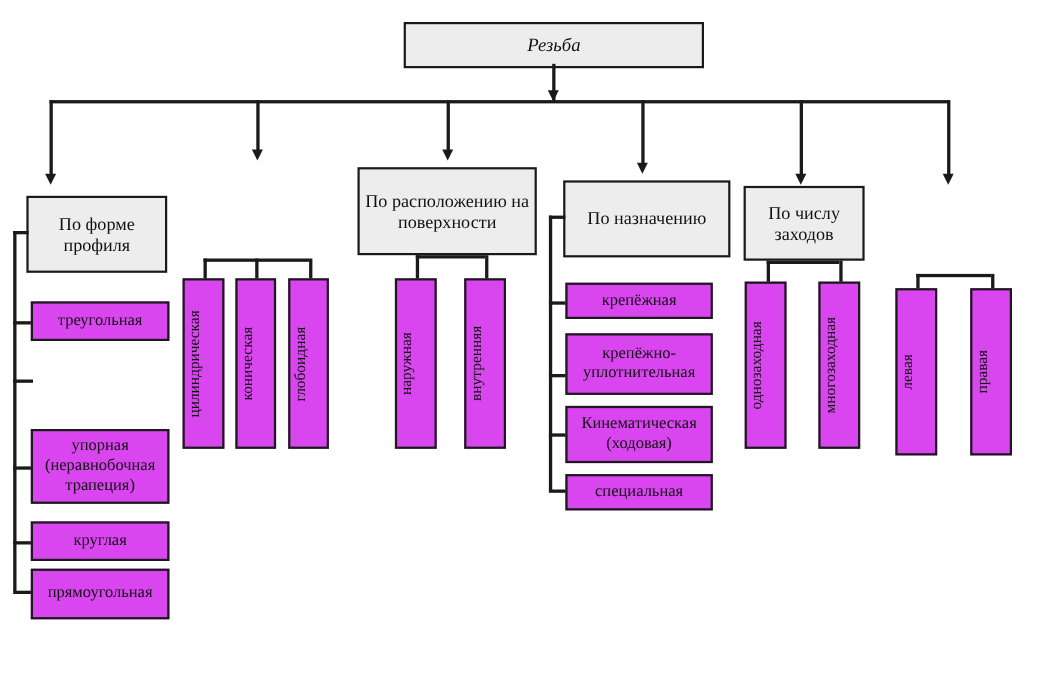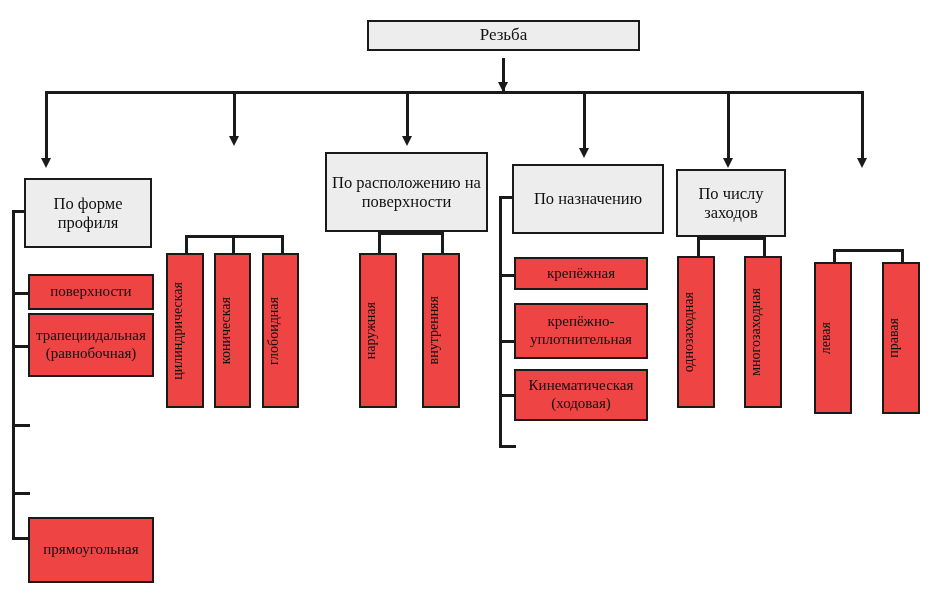--- a/index.html
+++ b/index.html
@@ -13,21 +13,21 @@
     width:947px;
     height:612px;
     background:#ffffff;
     overflow:hidden;
   }
   
   .node{
     position:absolute;
     box-sizing:border-box;
     border:2.5px solid #1a1a1a;
-    background:#ef4444;
+    background:#d946ef;
     display:flex;
     align-items:center;
     justify-content:center;
     text-align:center;
     line-height:1.18;
     color:#111111;
     padding:2px 4px;
   }
   .node.shaded{ background:#ededed; }
   .node .txt{ display:block; width:100%; }
@@ -56,21 +56,21 @@
     border-left:5.5px solid transparent;
     border-right:5.5px solid transparent;
     border-top:10px solid #1a1a1a;
   }
 </style>
 </head>
 <body>
 
 <div id="canvas">
 
-  <div class="node shaded root" style="left:367px;top:20px;width:273px;height:31px;">
+  <div class="node shaded root" style="left:367px;top:20px;width:273px;height:42px;font-style:italic;">
     <span class="txt">Резьба</span>
   </div>
 
   <div class="ln v" style="left:502px;top:58px;height:34px;"></div>
   <div class="arrow" style="left:498px;top:82px;"></div>
 
   <div class="ln h" style="left:45px;top:91px;width:818px;"></div>
 
   <div class="ln v" style="left:45px;top:91px;height:72px;"></div>
   <div class="arrow" style="left:41px;top:158px;"></div>
@@ -96,26 +96,29 @@
 
   <div class="ln h" style="left:12px;top:210px;width:14px;"></div>
   <div class="ln v" style="left:12px;top:210px;height:328px;"></div>
   <div class="ln h" style="left:12px;top:292px;width:18px;"></div>
   <div class="ln h" style="left:12px;top:345px;width:18px;"></div>
   <div class="ln h" style="left:12px;top:424px;width:18px;"></div>
   <div class="ln h" style="left:12px;top:492px;width:18px;"></div>
   <div class="ln h" style="left:12px;top:537px;width:18px;"></div>
 
   <div class="node leaf" style="left:28px;top:274px;width:126px;height:36px;">
-    <span class="txt">поверхности</span>
+    <span class="txt">треугольная</span>
   </div>
-  <div class="node leaf" style="left:28px;top:313px;width:126px;height:64px;">
-    <span class="txt">трапециидальная (равнобочная)</span>
+  <div class="node leaf" style="left:28px;top:390px;width:126px;height:68px;">
+    <span class="txt">упорная (неравнобочная трапеция)</span>
   </div>
-  <div class="node leaf" style="left:28px;top:517px;width:126px;height:66px;">
+  <div class="node leaf" style="left:28px;top:474px;width:126px;height:36px;">
+    <span class="txt">круглая</span>
+  </div>
+  <div class="node leaf" style="left:28px;top:517px;width:126px;height:46px;">
     <span class="txt">прямоугольная</span>
   </div>
 
   <div class="ln h" style="left:185px;top:235px;width:96px;"></div>
   <div class="ln v" style="left:185px;top:235px;height:19px;"></div>
   <div class="ln v" style="left:232px;top:235px;height:19px;"></div>
   <div class="ln v" style="left:281px;top:235px;height:19px;"></div>
 
   <div class="node vert leaf-v" style="left:166px;top:253px;width:38px;height:155px;">
     <span class="txt">цилиндрическая</span>
@@ -153,20 +156,23 @@
 
   <div class="node leaf" style="left:514px;top:257px;width:134px;height:33px;">
     <span class="txt">крепёжная</span>
   </div>
   <div class="node leaf" style="left:514px;top:369px;width:134px;height:52px;">
     <span class="txt">Кинематическая (ходовая)</span>
   </div>
   <div class="node leaf" style="left:514px;top:303px;width:134px;height:56px;">
     <span class="txt">крепёжно-уплотнительная</span>
   </div>
+  <div class="node leaf" style="left:514px;top:431px;width:134px;height:33px;">
+    <span class="txt">специальная</span>
+  </div>
 
   <div class="node shaded lvl2" style="left:676px;top:169px;width:110px;height:68px;">
     <span class="txt">По числу заходов</span>
   </div>
   <div class="ln h" style="left:697px;top:237px;width:66px;"></div>
   <div class="ln v" style="left:697px;top:237px;height:21px;"></div>
   <div class="ln v" style="left:763px;top:237px;height:21px;"></div>
 
   <div class="node vert leaf-v" style="left:677px;top:256px;width:38px;height:152px;">
     <span class="txt">однозаходная</span>

